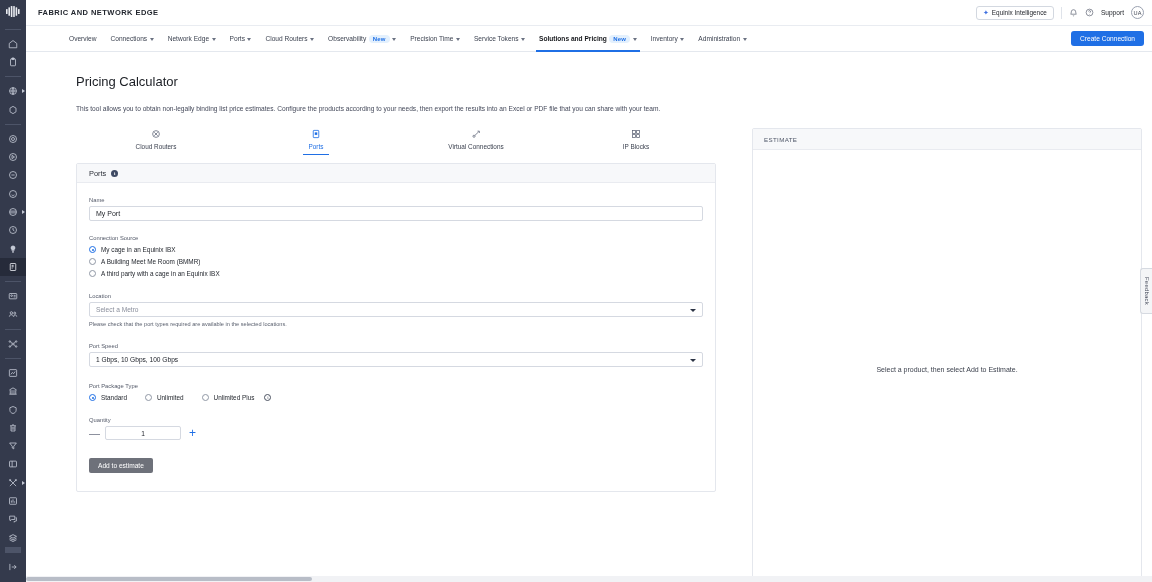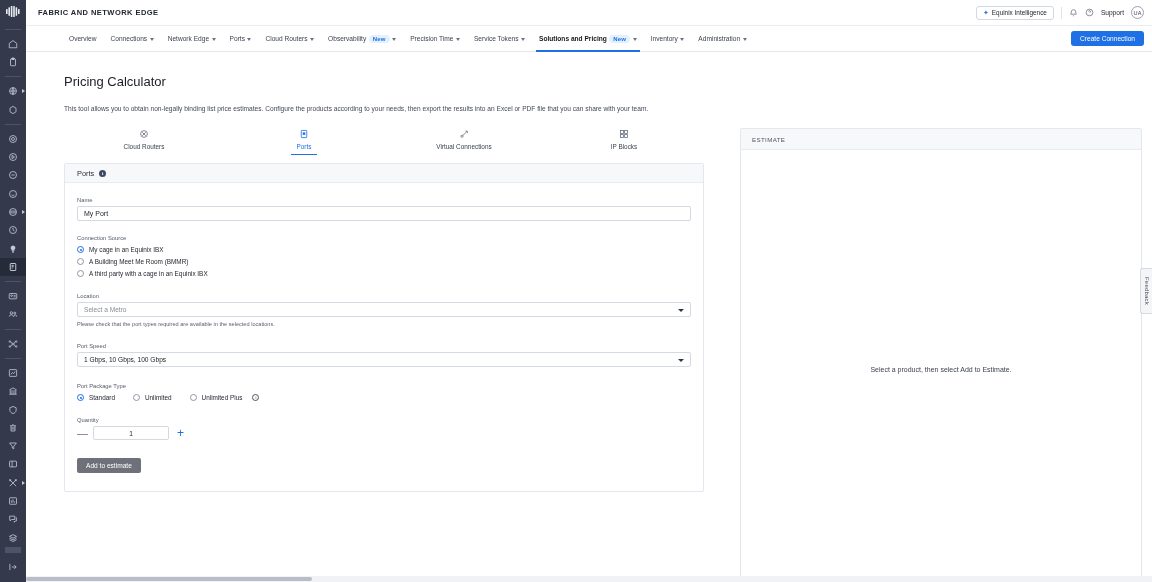--- a/index.html
+++ b/index.html
@@ -74,21 +74,21 @@
     background: #e3f0fd; color: #1f6fe5; font-size: 6px; font-weight: bold;
     border-radius: 6px; padding: 1px 4px; letter-spacing: .2px;
   }
   .create-btn {
     margin-left: auto; align-self: center; background: #1f6fe5; color: #fff;
     font-size: 6.6px; border-radius: 3px; height: 15px; padding: 0 9px;
     display: flex; align-items: center; white-space: nowrap;
   }
 
   
-  .content { flex: 1 1 auto; position: relative; padding: 0 10px 0 38px; overflow: hidden; }
+  .content { flex: 1 1 auto; position: relative; padding: 0 10px 0 50px; overflow: hidden; }
   .page-title { font-size: 13px; color: #1b1e24; margin-top: 22px; font-weight: normal; }
   .page-desc { font-size: 6.6px; color: #44495a; margin-top: 16px; }
 
   .cols { display: flex; gap: 36px; margin-top: 16px; align-items: flex-start; }
   .left-col { width: 640px; flex: 0 0 640px; }
   .right-col { flex: 1 1 auto; }
 
   
   .prodtabs { display: flex; width: 100%; }
   .prodtab {

